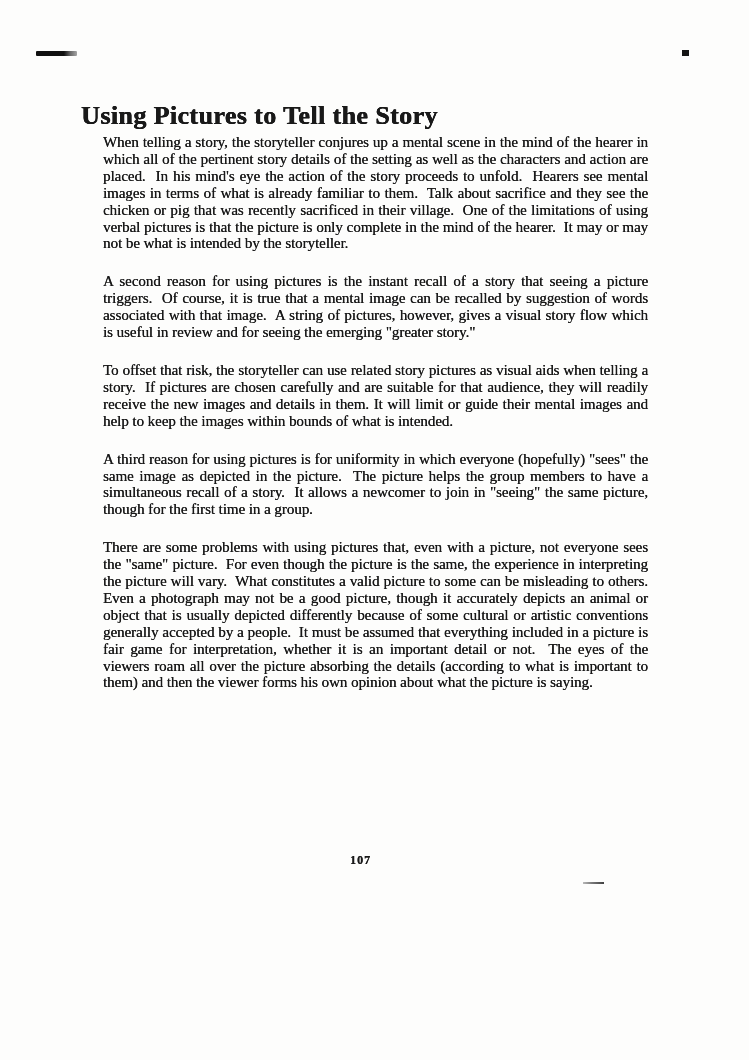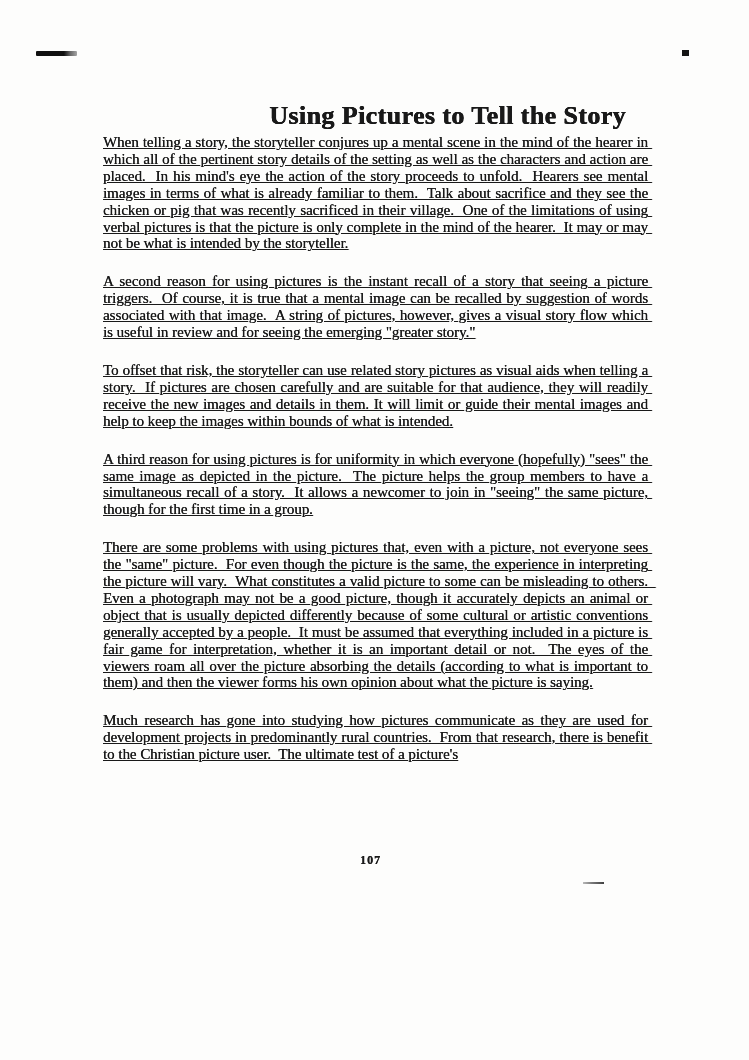--- a/index.html
+++ b/index.html
@@ -43,48 +43,47 @@
     top: 882px;
     width: 21px;
     height: 2px;
     background: linear-gradient(to right, #b9b9b9 0%, #7d7d7d 40%, #3f3f3f 100%);
   }
   .title {
     position: absolute;
     top: 84px;
     left: 103px;
     width: 545px;
-    text-align: right;
+    text-align: left;
     transform: translateX(-22px);
     font-size: 26px;
     font-weight: 700;
     letter-spacing: 0.4px;
     text-shadow: 0.45px 0 0 currentColor, 0 0.3px 0 currentColor;
     white-space: nowrap;
   }
   .body-text {
     position: absolute;
     top: 134px;
     left: 103px;
     width: 545px;
     font-size: 15px;
     line-height: 16.9px;
     text-align: justify;
     letter-spacing: -0.05px;
     text-shadow: 0.25px 0 0 currentColor;
-    text-decoration: underline;
   }
   .body-text p {
     margin: 0 0 21px 0;
     white-space: pre-wrap;
   }
   .page-number {
     position: absolute;
     top: 853px;
-    left: 112px;
+    left: 102px;
     width: 545px;
     transform: translateX(-14px);
     text-align: center;
     font-size: 12px;
     font-weight: 700;
     letter-spacing: 1px;
     text-shadow: 0.3px 0 0 currentColor;
   }
 </style>
 </head>
@@ -97,18 +96,17 @@
   <div class="artifact-dash-bottomright"></div>
 
   <h1 class="title">Using Pictures to Tell the Story</h1>
 
   <div class="body-text">
     <p>When telling a story, the storyteller conjures up a mental scene in the mind of the hearer in which all of the pertinent story details of the setting as well as the characters and action are placed.  In his mind's eye the action of the story proceeds to unfold.  Hearers see mental images in terms of what is already familiar to them.  Talk about sacrifice and they see the chicken or pig that was recently sacrificed in their village.  One of the limitations of using verbal pictures is that the picture is only complete in the mind of the hearer.  It may or may not be what is intended by the storyteller.</p>
     <p>A second reason for using pictures is the instant recall of a story that seeing a picture triggers.  Of course, it is true that a mental image can be recalled by suggestion of words associated with that image.  A string of pictures, however, gives a visual story flow which is useful in review and for seeing the emerging "greater story."</p>
     <p>To offset that risk, the storyteller can use related story pictures as visual aids when telling a story.  If pictures are chosen carefully and are suitable for that audience, they will readily receive the new images and details in them. It will limit or guide their mental images and help to keep the images within bounds of what is intended.</p>
     <p>A third reason for using pictures is for uniformity in which everyone (hopefully) "sees" the same image as depicted in the picture.  The picture helps the group members to have a simultaneous recall of a story.  It allows a newcomer to join in "seeing" the same picture, though for the first time in a group.</p>
     <p>There are some problems with using pictures that, even with a picture, not everyone sees the "same" picture.  For even though the picture is the same, the experience in interpreting the picture will vary.  What constitutes a valid picture to some can be misleading to others.  Even a photograph may not be a good picture, though it accurately depicts an animal or object that is usually depicted differently because of some cultural or artistic conventions generally accepted by a people.  It must be assumed that everything included in a picture is fair game for interpretation, whether it is an important detail or not.  The eyes of the viewers roam all over the picture absorbing the details (according to what is important to them) and then the viewer forms his own opinion about what the picture is saying.</p>
-    <p>Much research has gone into studying how pictures communicate as they are used for development projects in predominantly rural countries.  From that research, there is benefit to the Christian picture user.  The ultimate test of a picture's</p>
   </div>
 
   <div class="page-number">107</div>
 
 </div>
 
 </body></html>

